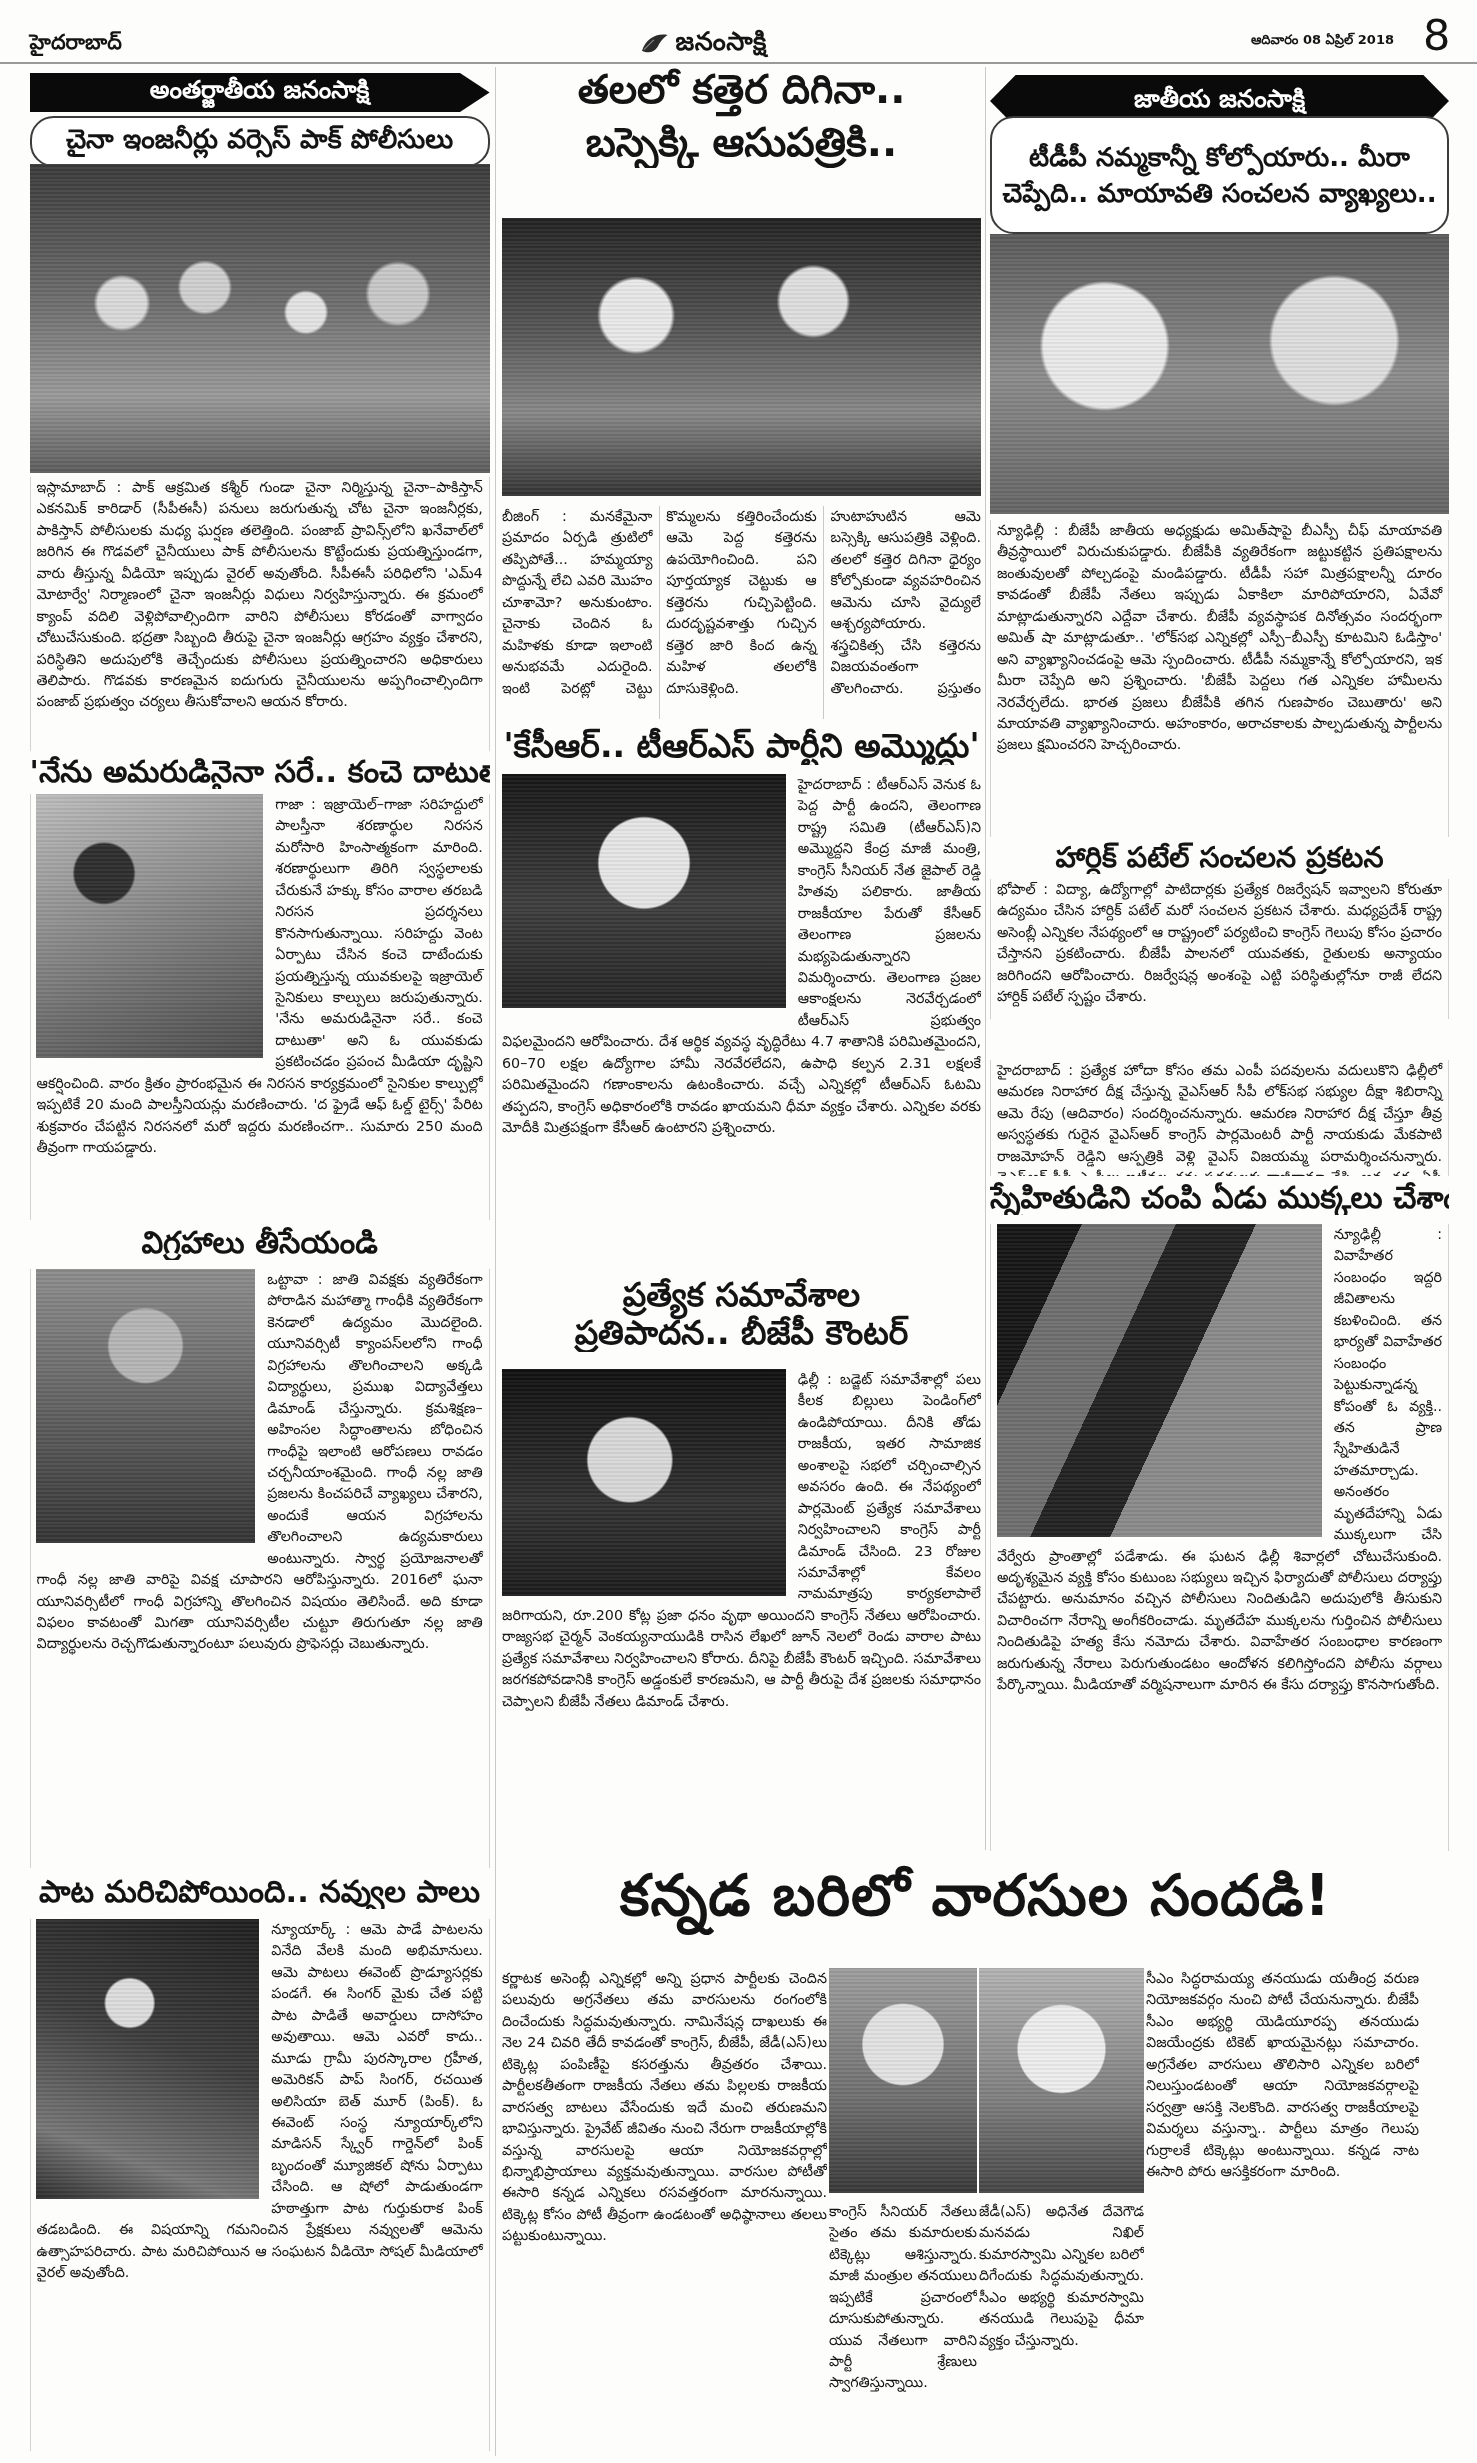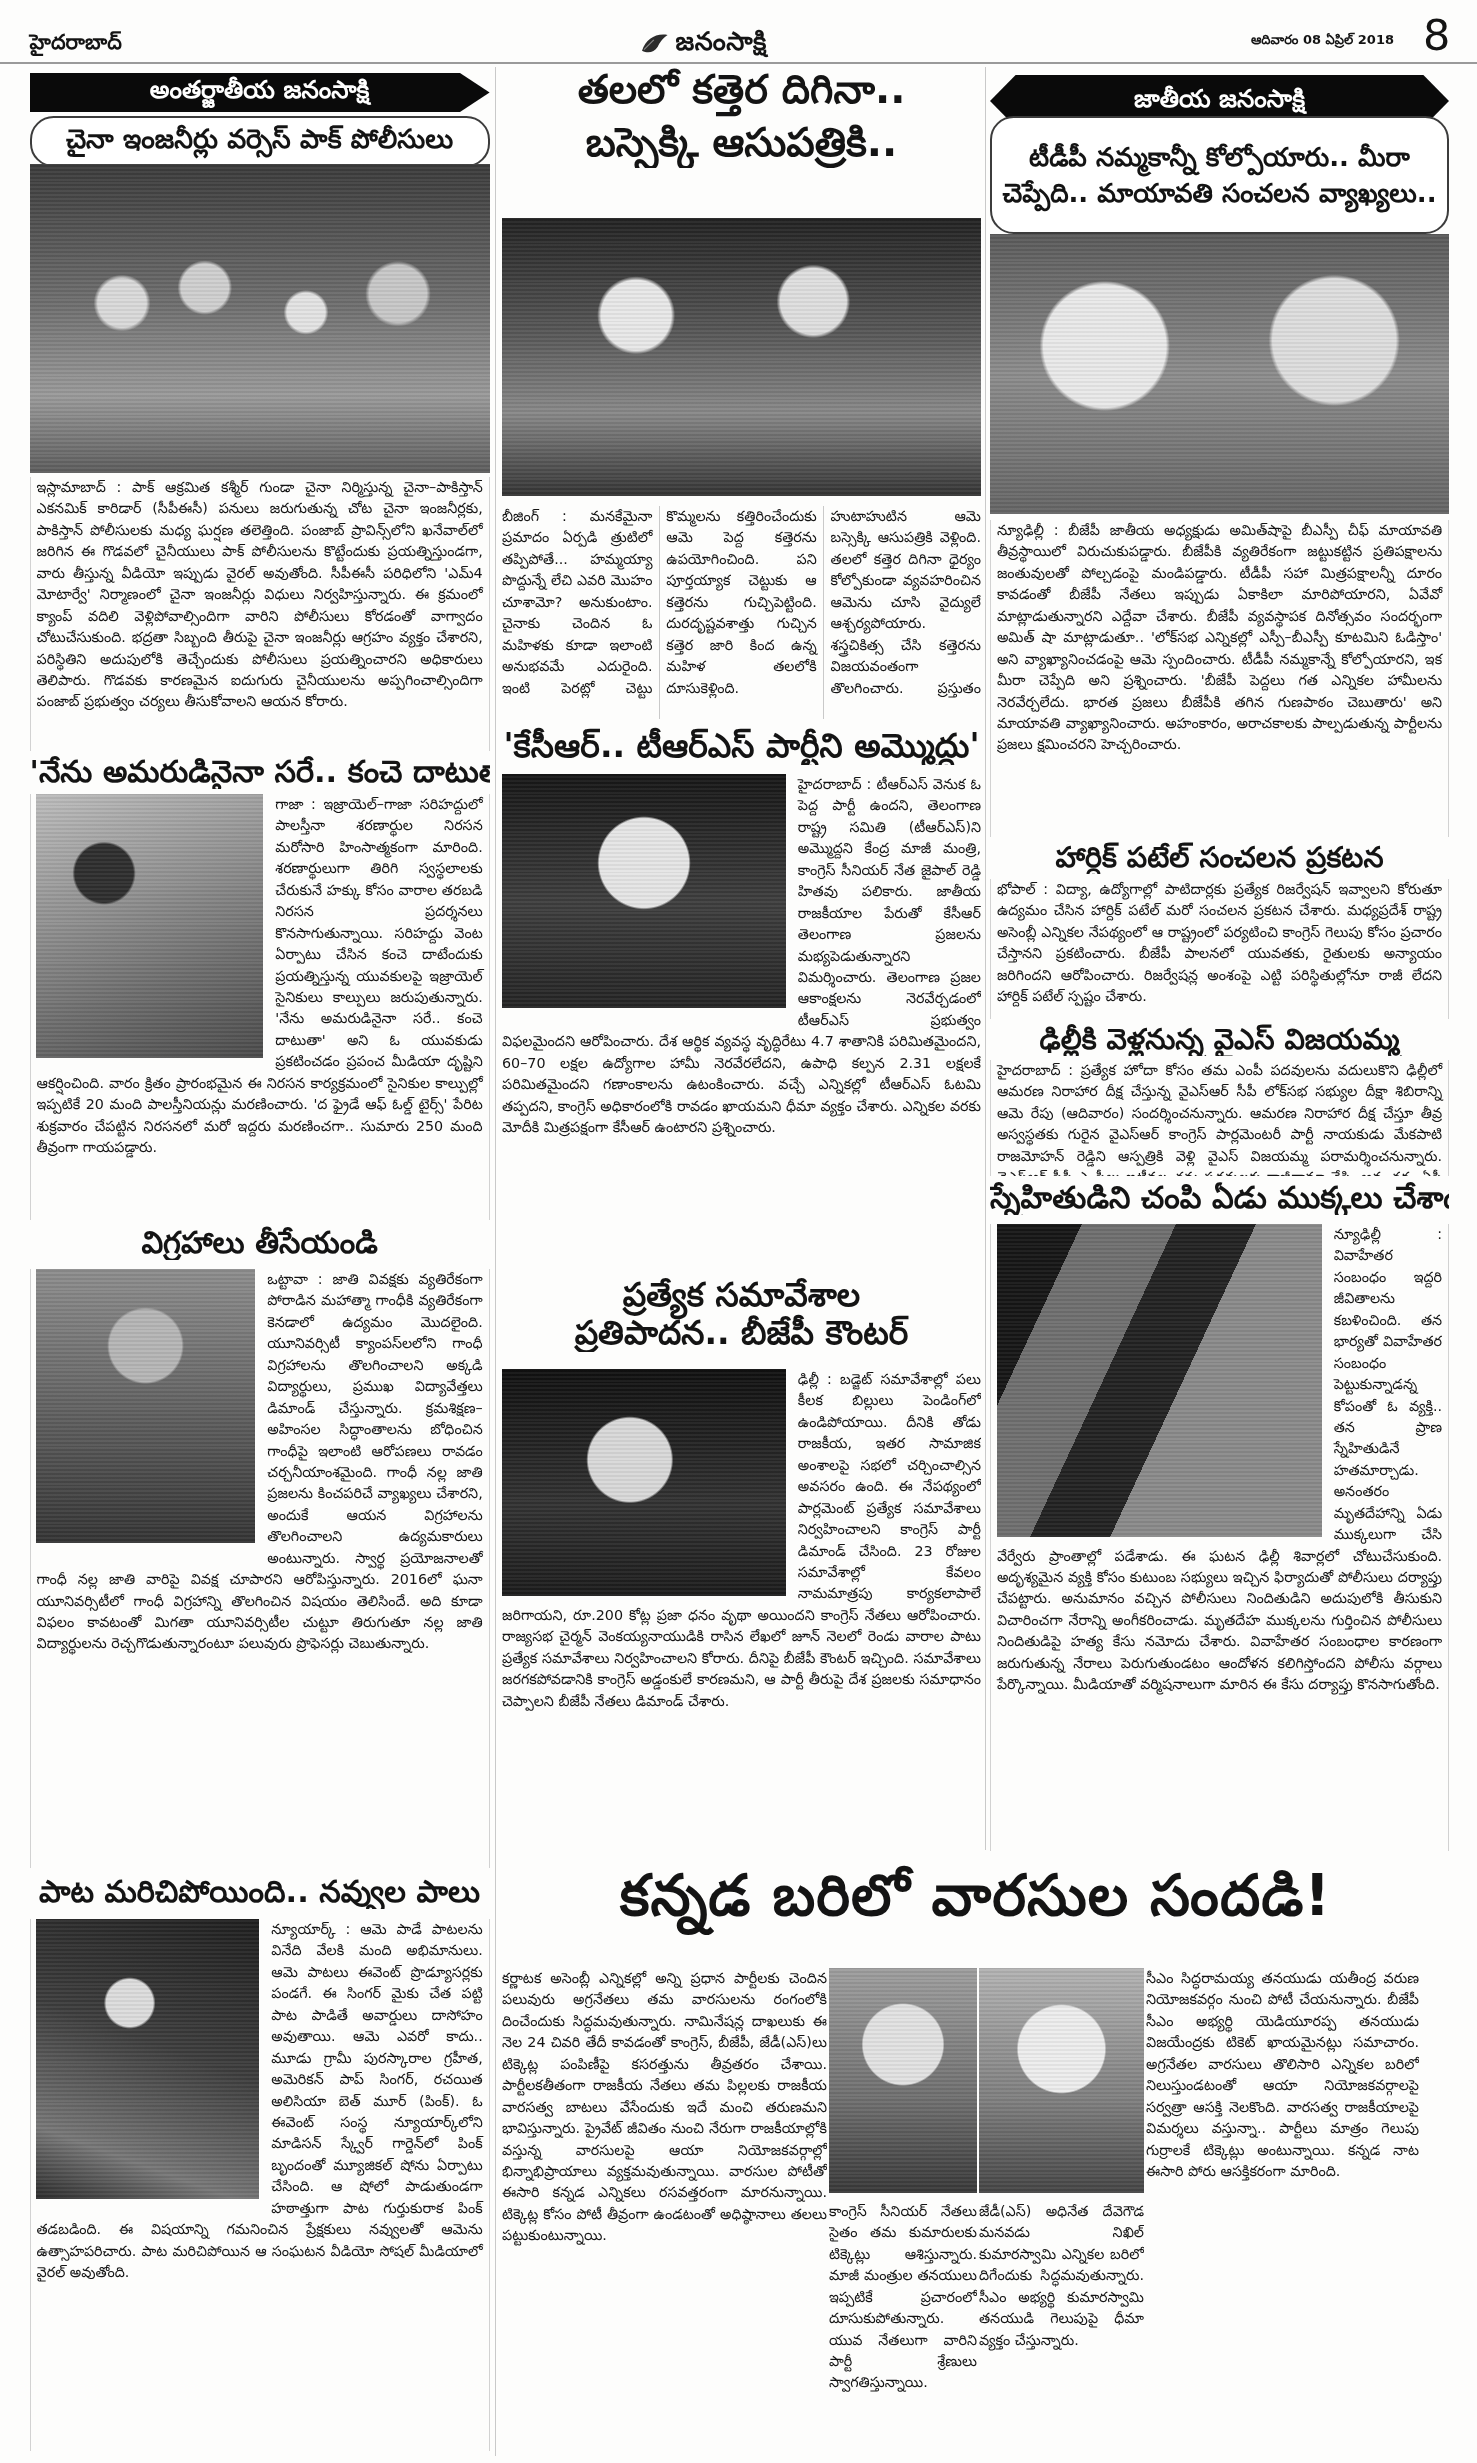--- a/index.html
+++ b/index.html
@@ -155,21 +155,20 @@
 
 <div class="col" id="col-right" style="left:990px;top:69px;width:459px;height:1785px;">
   <div class="blk banner both-arrow" style="top:6px;height:52px;">జాతీయ జనంసాక్షి</div>
   <div class="blk hbox" style="top:47px;height:110px;font-size:26px;line-height:1.4;">టీడీపీ నమ్మకాన్నీ కోల్పోయారు.. మీరా చెప్పేది.. మాయావతి సంచలన వ్యాఖ్యలు..</div>
   <div class="blk photo ph-leaders" style="top:165px;height:280px;"></div>
   <div class="blk body-txt rule-lr" style="top:451px;height:317px;">న్యూఢిల్లీ : బీజేపీ జాతీయ అధ్యక్షుడు అమిత్‌షాపై బీఎస్పీ చీఫ్ మాయావతి తీవ్రస్థాయిలో విరుచుకుపడ్డారు. బీజేపీకి వ్యతిరేకంగా జట్టుకట్టిన ప్రతిపక్షాలను జంతువులతో పోల్చడంపై మండిపడ్డారు. టీడీపీ సహా మిత్రపక్షాలన్నీ దూరం కావడంతో బీజేపీ నేతలు ఇప్పుడు ఏకాకిలా మారిపోయారని, ఏవేవో మాట్లాడుతున్నారని ఎద్దేవా చేశారు. బీజేపీ వ్యవస్థాపక దినోత్సవం సందర్భంగా అమిత్ షా మాట్లాడుతూ.. 'లోక్‌సభ ఎన్నికల్లో ఎస్పీ–బీఎస్పీ కూటమిని ఓడిస్తాం' అని వ్యాఖ్యానించడంపై ఆమె స్పందించారు. టీడీపీ నమ్మకాన్నే కోల్పోయారని, ఇక మీరా చెప్పేది అని ప్రశ్నించారు. 'బీజేపీ పెద్దలు గత ఎన్నికల హామీలను నెరవేర్చలేదు. భారత ప్రజలు బీజేపీకి తగిన గుణపాఠం చెబుతారు' అని మాయావతి వ్యాఖ్యానించారు. అహంకారం, అరాచకాలకు పాల్పడుతున్న పార్టీలను ప్రజలు క్షమించరని హెచ్చరించారు.</div>
 
   <div class="blk subhead sm" style="top:772px;">హార్దిక్ పటేల్ సంచలన ప్రకటన</div>
   <div class="blk body-txt rule-lr" style="top:810px;height:140px;">భోపాల్ : విద్యా, ఉద్యోగాల్లో పాటిదార్లకు ప్రత్యేక రిజర్వేషన్ ఇవ్వాలని కోరుతూ ఉద్యమం చేసిన హార్దిక్ పటేల్ మరో సంచలన ప్రకటన చేశారు. మధ్యప్రదేశ్ రాష్ట్ర అసెంబ్లీ ఎన్నికల నేపథ్యంలో ఆ రాష్ట్రంలో పర్యటించి కాంగ్రెస్ గెలుపు కోసం ప్రచారం చేస్తానని ప్రకటించారు. బీజేపీ పాలనలో యువతకు, రైతులకు అన్యాయం జరిగిందని ఆరోపించారు. రిజర్వేషన్ల అంశంపై ఎట్టి పరిస్థితుల్లోనూ రాజీ లేదని హార్దిక్ పటేల్ స్పష్టం చేశారు.</div>
 
-  <div class="blk subhead sm" style="top:954px;">ఢిల్లీకి వెళ్లనున్న వైఎస్ విజయమ్మ</div>
   <div class="blk body-txt rule-lr" style="top:991px;height:116px;">హైదరాబాద్ : ప్రత్యేక హోదా కోసం తమ ఎంపీ పదవులను వదులుకొని ఢిల్లీలో ఆమరణ నిరాహార దీక్ష చేస్తున్న వైఎస్ఆర్ సీపీ లోక్‌సభ సభ్యుల దీక్షా శిబిరాన్ని ఆమె రేపు (ఆదివారం) సందర్శించనున్నారు. ఆమరణ నిరాహార దీక్ష చేస్తూ తీవ్ర అస్వస్థతకు గురైన వైఎస్ఆర్ కాంగ్రెస్ పార్లమెంటరీ పార్టీ నాయకుడు మేకపాటి రాజమోహన్ రెడ్డిని ఆస్పత్రికి వెళ్లి వైఎస్ విజయమ్మ పరామర్శించనున్నారు. వైఎస్ఆర్ సీపీ ఎంపీలు ఇటీవల తమ పదవులకు రాజీనామా చేసి, అనంతరం ఏపీ భవన్‌లో ఆమరణ నిరాహార దీక్షకు దిగిన విషయం తెలిసిందే.</div>
 
   <div class="blk subhead" style="top:1111px;">స్నేహితుడిని చంపి ఏడు ముక్కలు చేశాడు</div>
   <div class="blk body-txt rule-lr" style="top:1155px;height:627px;">
     <div class="photo ph-street fl" style="width:325px;height:313px;"></div>
     <span>న్యూఢిల్లీ : వివాహేతర సంబంధం ఇద్దరి జీవితాలను కబళించింది. తన భార్యతో వివాహేతర సంబంధం పెట్టుకున్నాడన్న కోపంతో ఓ వ్యక్తి.. తన ప్రాణ స్నేహితుడినే హతమార్చాడు. అనంతరం మృతదేహాన్ని ఏడు ముక్కలుగా చేసి వేర్వేరు ప్రాంతాల్లో పడేశాడు. ఈ ఘటన ఢిల్లీ శివార్లలో చోటుచేసుకుంది.</span>
     <span> </span>
     <span>అదృశ్యమైన వ్యక్తి కోసం కుటుంబ సభ్యులు ఇచ్చిన ఫిర్యాదుతో పోలీసులు దర్యాప్తు చేపట్టారు. అనుమానం వచ్చిన పోలీసులు నిందితుడిని అదుపులోకి తీసుకుని విచారించగా నేరాన్ని అంగీకరించాడు. మృతదేహ ముక్కలను గుర్తించిన పోలీసులు నిందితుడిపై హత్య కేసు నమోదు చేశారు. వివాహేతర సంబంధాల కారణంగా జరుగుతున్న నేరాలు పెరుగుతుండటం ఆందోళన కలిగిస్తోందని పోలీసు వర్గాలు పేర్కొన్నాయి. మీడియాతో వర్మిషనాలుగా మారిన ఈ కేసు దర్యాప్తు కొనసాగుతోంది.</span>
   </div>
 </div>

